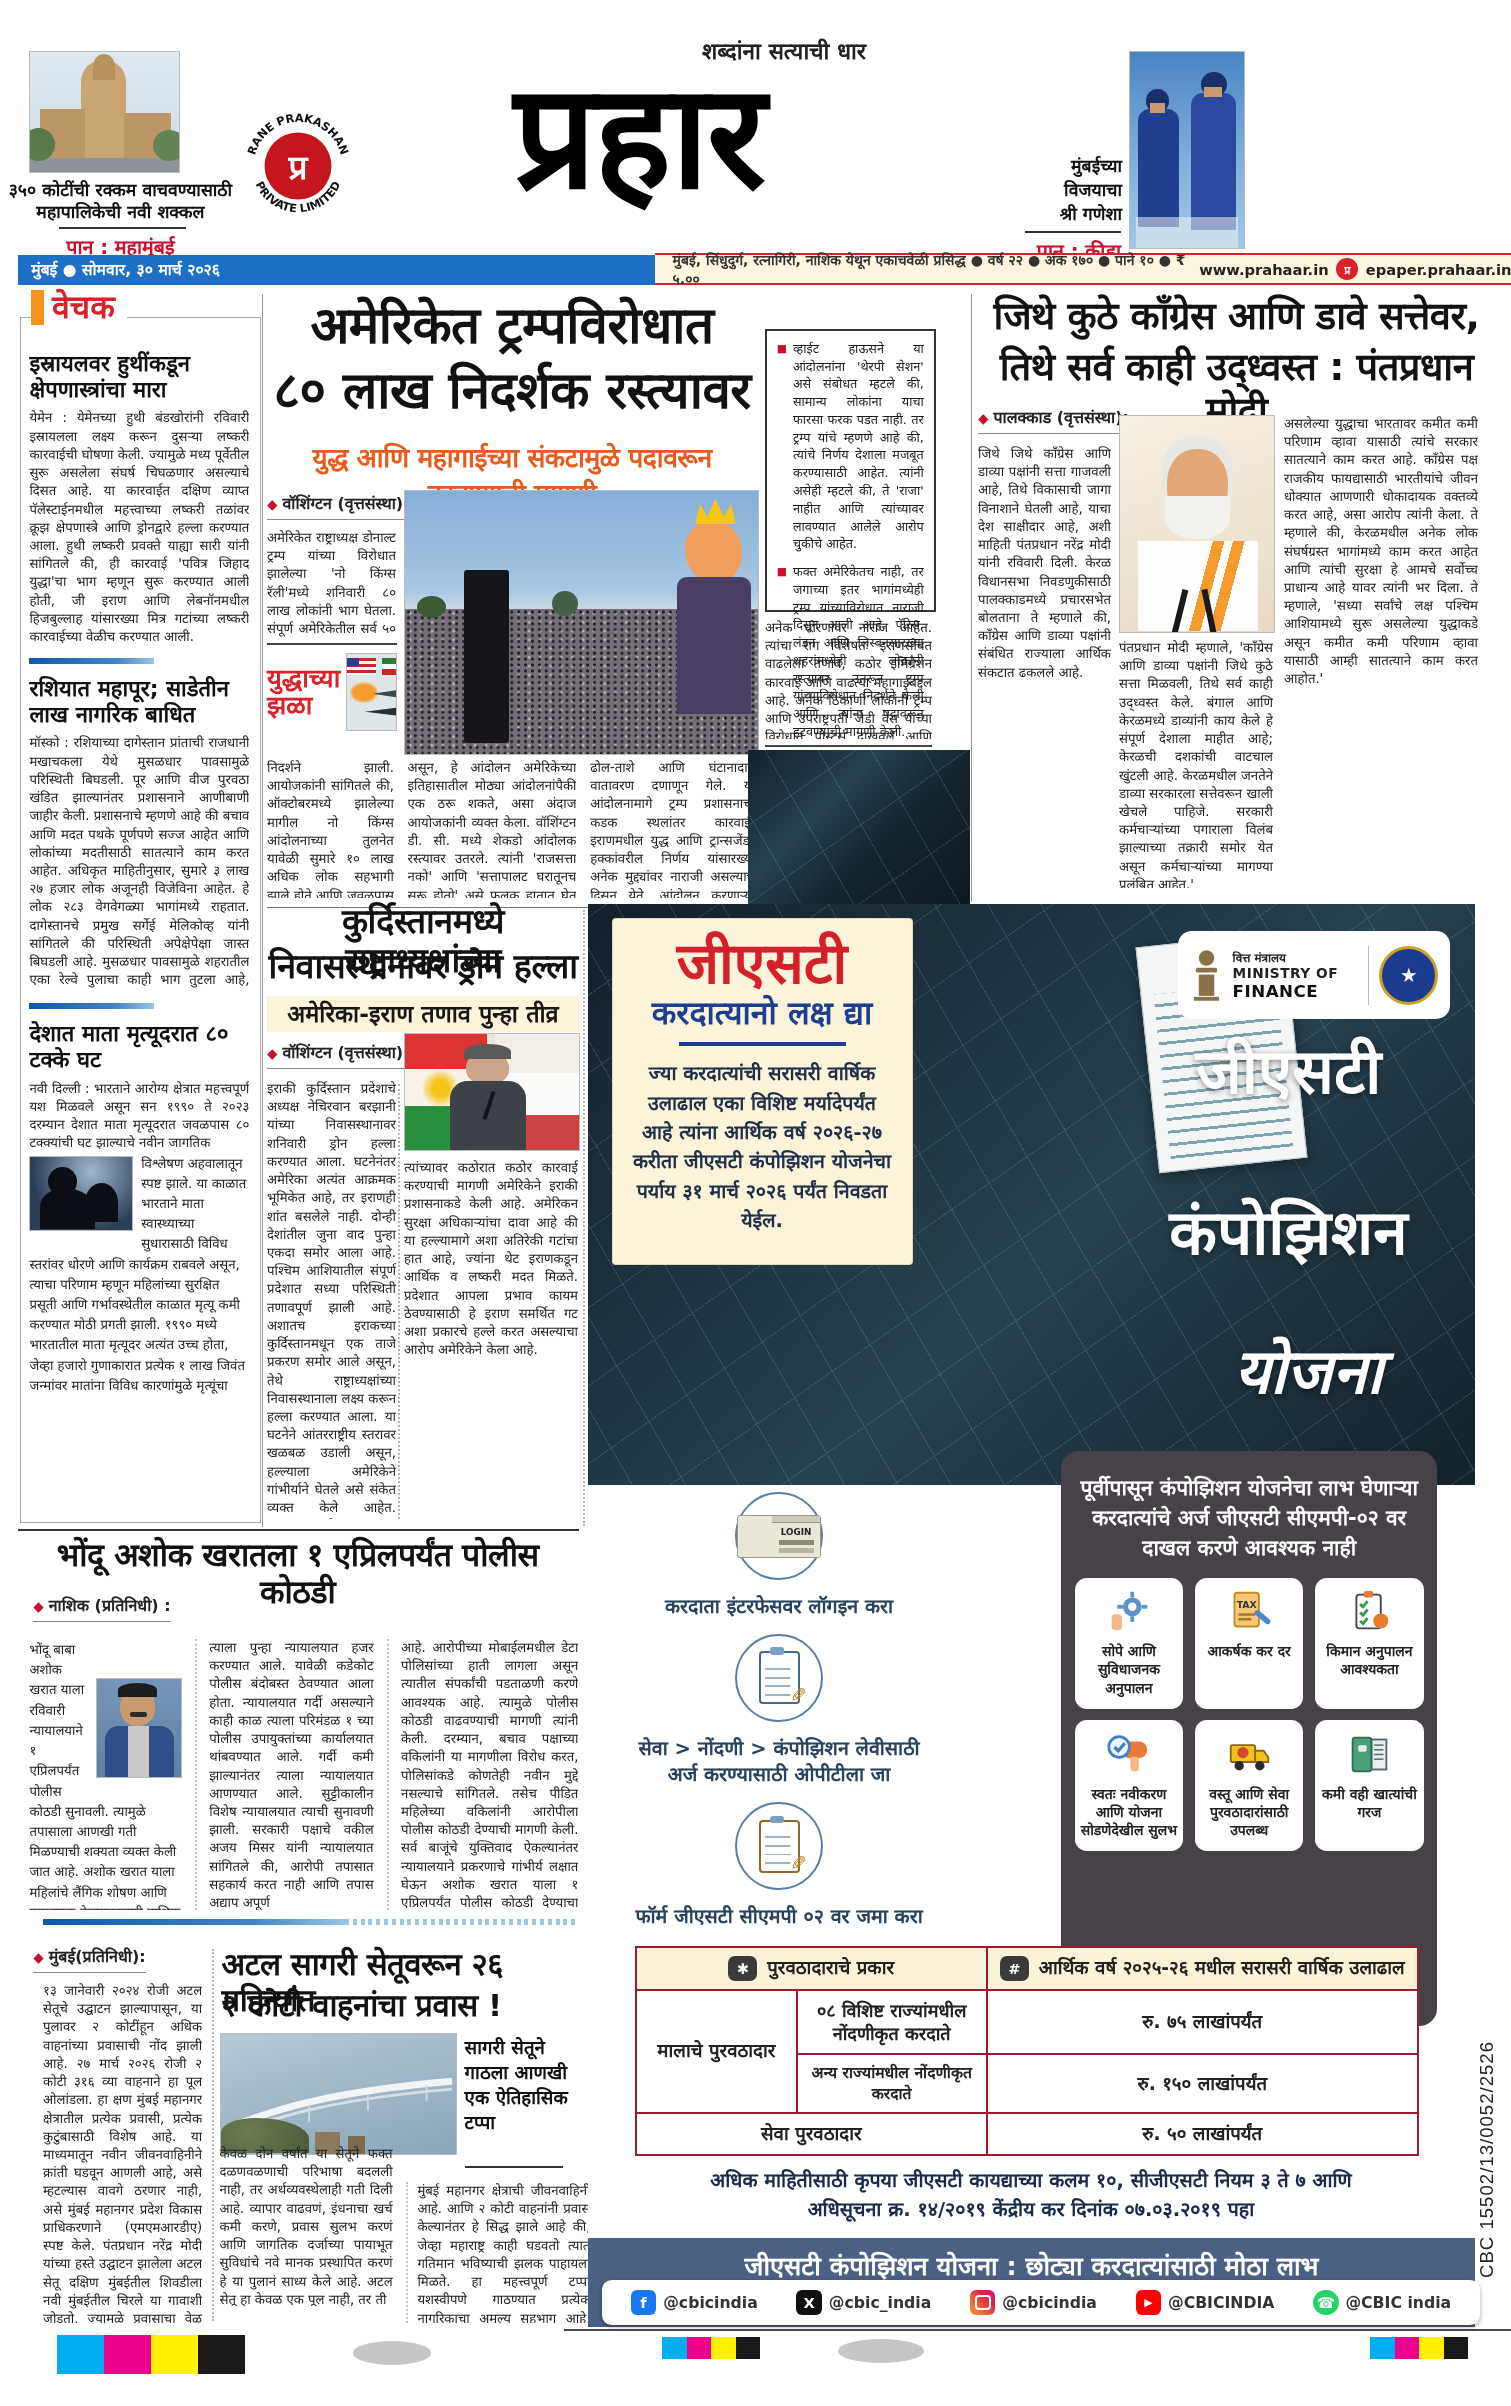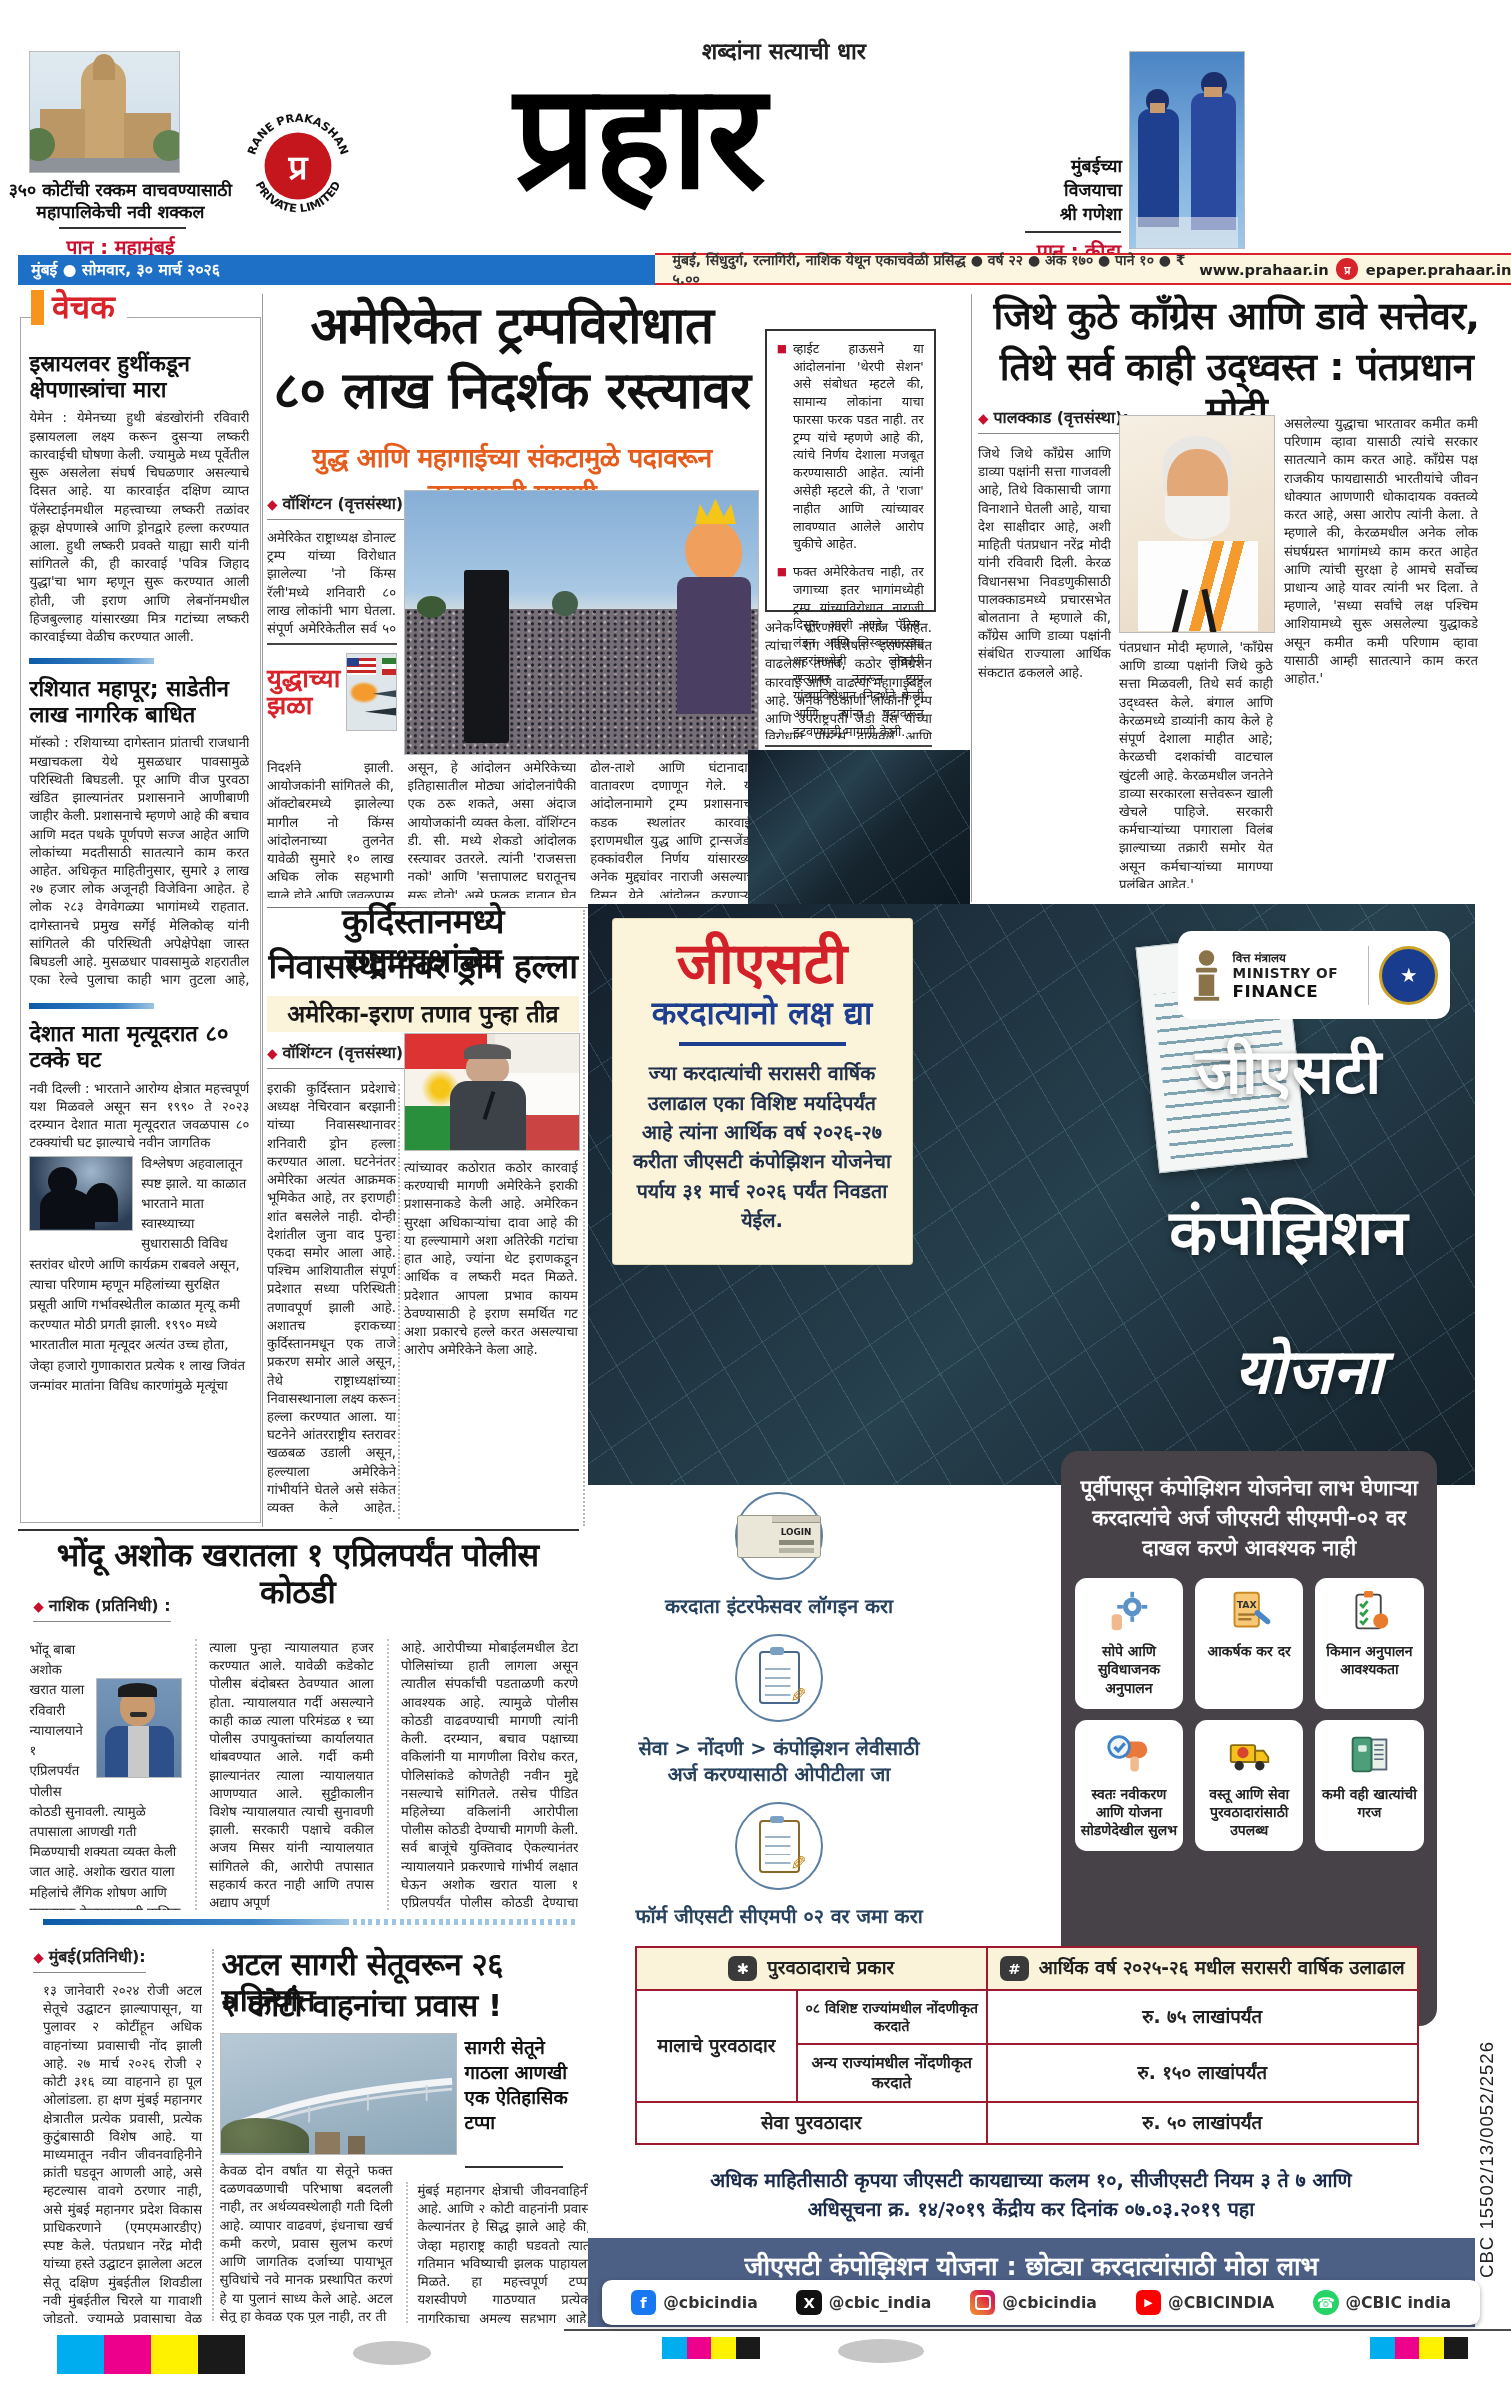--- a/index.html
+++ b/index.html
@@ -335,21 +335,21 @@
           <line x1="150" y1="62" x2="150" y2="78"></line>
             <line x1="210" y1="52" x2="210" y2="68"></line>
         </g>
       </svg>
       <div style="left:0;top:84px;width:88px;height:35px;background:radial-gradient(circle at 30% 40%,#6a7a52,#4d5c3c);border-radius:40% 60% 0 0;"></div>
       <div style="left:94px;top:98px;width:25.5px;height:21.6px;background:#8d7a5e;"></div>
       <div style="left:127px;top:102px;width:17.6px;height:17.6px;background:#7b6a52;"></div>
     </div>
     <div class="abs" style="left:447px;top:96px;width:114px;font-size:18.6px;font-weight:800;line-height:1.35;color:#111;">सागरी सेतूने गाठला आणखी एक ऐतिहासिक टप्पा</div>
     <div class="abs" style="left:447px;top:227px;width:98px;border-bottom:2px solid #333;"></div>
-    <div class="abs body-txt" style="left:202px;top:223px;width:173px;height:161px;">केवळ दोन वर्षांत या सेतूने फक्त दळणवळणाची परिभाषा बदलली नाही, तर अर्थव्यवस्थेलाही गती दिली आहे. व्यापार वाढवणं, इंधनाचा खर्च कमी करणे, प्रवास सुलभ करणं आणि जागतिक दर्जाच्या पायाभूत सुविधांचे नवे मानक प्रस्थापित करणं हे या पुलानं साध्य केले आहे. अटल सेतू हा केवळ एक पूल नाही, तर ती</div>
+    <div class="abs body-txt" style="left:202px;top:206px;width:173px;height:161px;">केवळ दोन वर्षांत या सेतूने फक्त दळणवळणाची परिभाषा बदलली नाही, तर अर्थव्यवस्थेलाही गती दिली आहे. व्यापार वाढवणं, इंधनाचा खर्च कमी करणे, प्रवास सुलभ करणं आणि जागतिक दर्जाच्या पायाभूत सुविधांचे नवे मानक प्रस्थापित करणं हे या पुलानं साध्य केले आहे. अटल सेतू हा केवळ एक पूल नाही, तर ती</div>
     <div class="abs body-txt" style="left:388px;top:243px;width:173px;height:141px;border-left:2px dotted #c2c2c2;padding-left:9.8px;">मुंबई महानगर क्षेत्राची जीवनवाहिनी आहे. आणि २ कोटी वाहनांनी प्रवास केल्यानंतर हे सिद्ध झाले आहे की, जेव्हा महाराष्ट्र काही घडवतो त्यात गतिमान भविष्याची झलक पाहायला मिळते. हा महत्त्वपूर्ण टप्पा यशस्वीपणे गाठण्यात प्रत्येक नागरिकाचा अमूल्य सहभाग आहे, असेही एमएमआरडीएने स्पष्ट केले.</div>
   </div>
 
   <div class="abs ad" style="left:748px;top:750px;width:222px;height:154px;"></div>
   <div class="abs ad" style="left:588px;top:904px;width:887px;height:1423px;">
 
     <div class="abs cream-panel" style="left:24.5px;top:14.7px;width:299px;height:345px;">
       <div class="gst-red" style="margin-top:13.7px;">जीएसटी</div>
       <div class="gst-blue">करदात्यानो लक्ष द्या</div>
       <div style="width:167px;height:3.9px;background:#1e3e8f;margin:9.8px auto 13.7px;"></div>
@@ -487,21 +487,21 @@
 
     <div class="abs" style="left:47px;top:1042px;width:784px;">
       <table class="gtable">
         <tbody>
             <tr>
           <th colspan="2" style="width:304px;"><span class="badge">✱</span><span>पुरवठादाराचे प्रकार</span></th>
           <th><span class="badge">#</span><span>आर्थिक वर्ष २०२५-२६ मधील सरासरी वार्षिक उलाढाल</span></th>
         </tr>
         <tr>
           <td rowspan="2" style="width:147px;">मालाचे पुरवठादार</td>
-          <td style="width:176px;font-size:14px;">०८ विशिष्ट राज्यांमधील नोंदणीकृत करदाते</td>
+          <td style="width:176px;font-size:18px;">०८ विशिष्ट राज्यांमधील नोंदणीकृत करदाते</td>
           <td>रु. ७५ लाखांपर्यंत</td>
         </tr>
         <tr>
           <td style="font-size:15.7px;">अन्य राज्यांमधील नोंदणीकृत करदाते</td>
           <td>रु. १५० लाखांपर्यंत</td>
         </tr>
         <tr>
           <td colspan="2">सेवा पुरवठादार</td>
           <td>रु. ५० लाखांपर्यंत</td>
         </tr>

